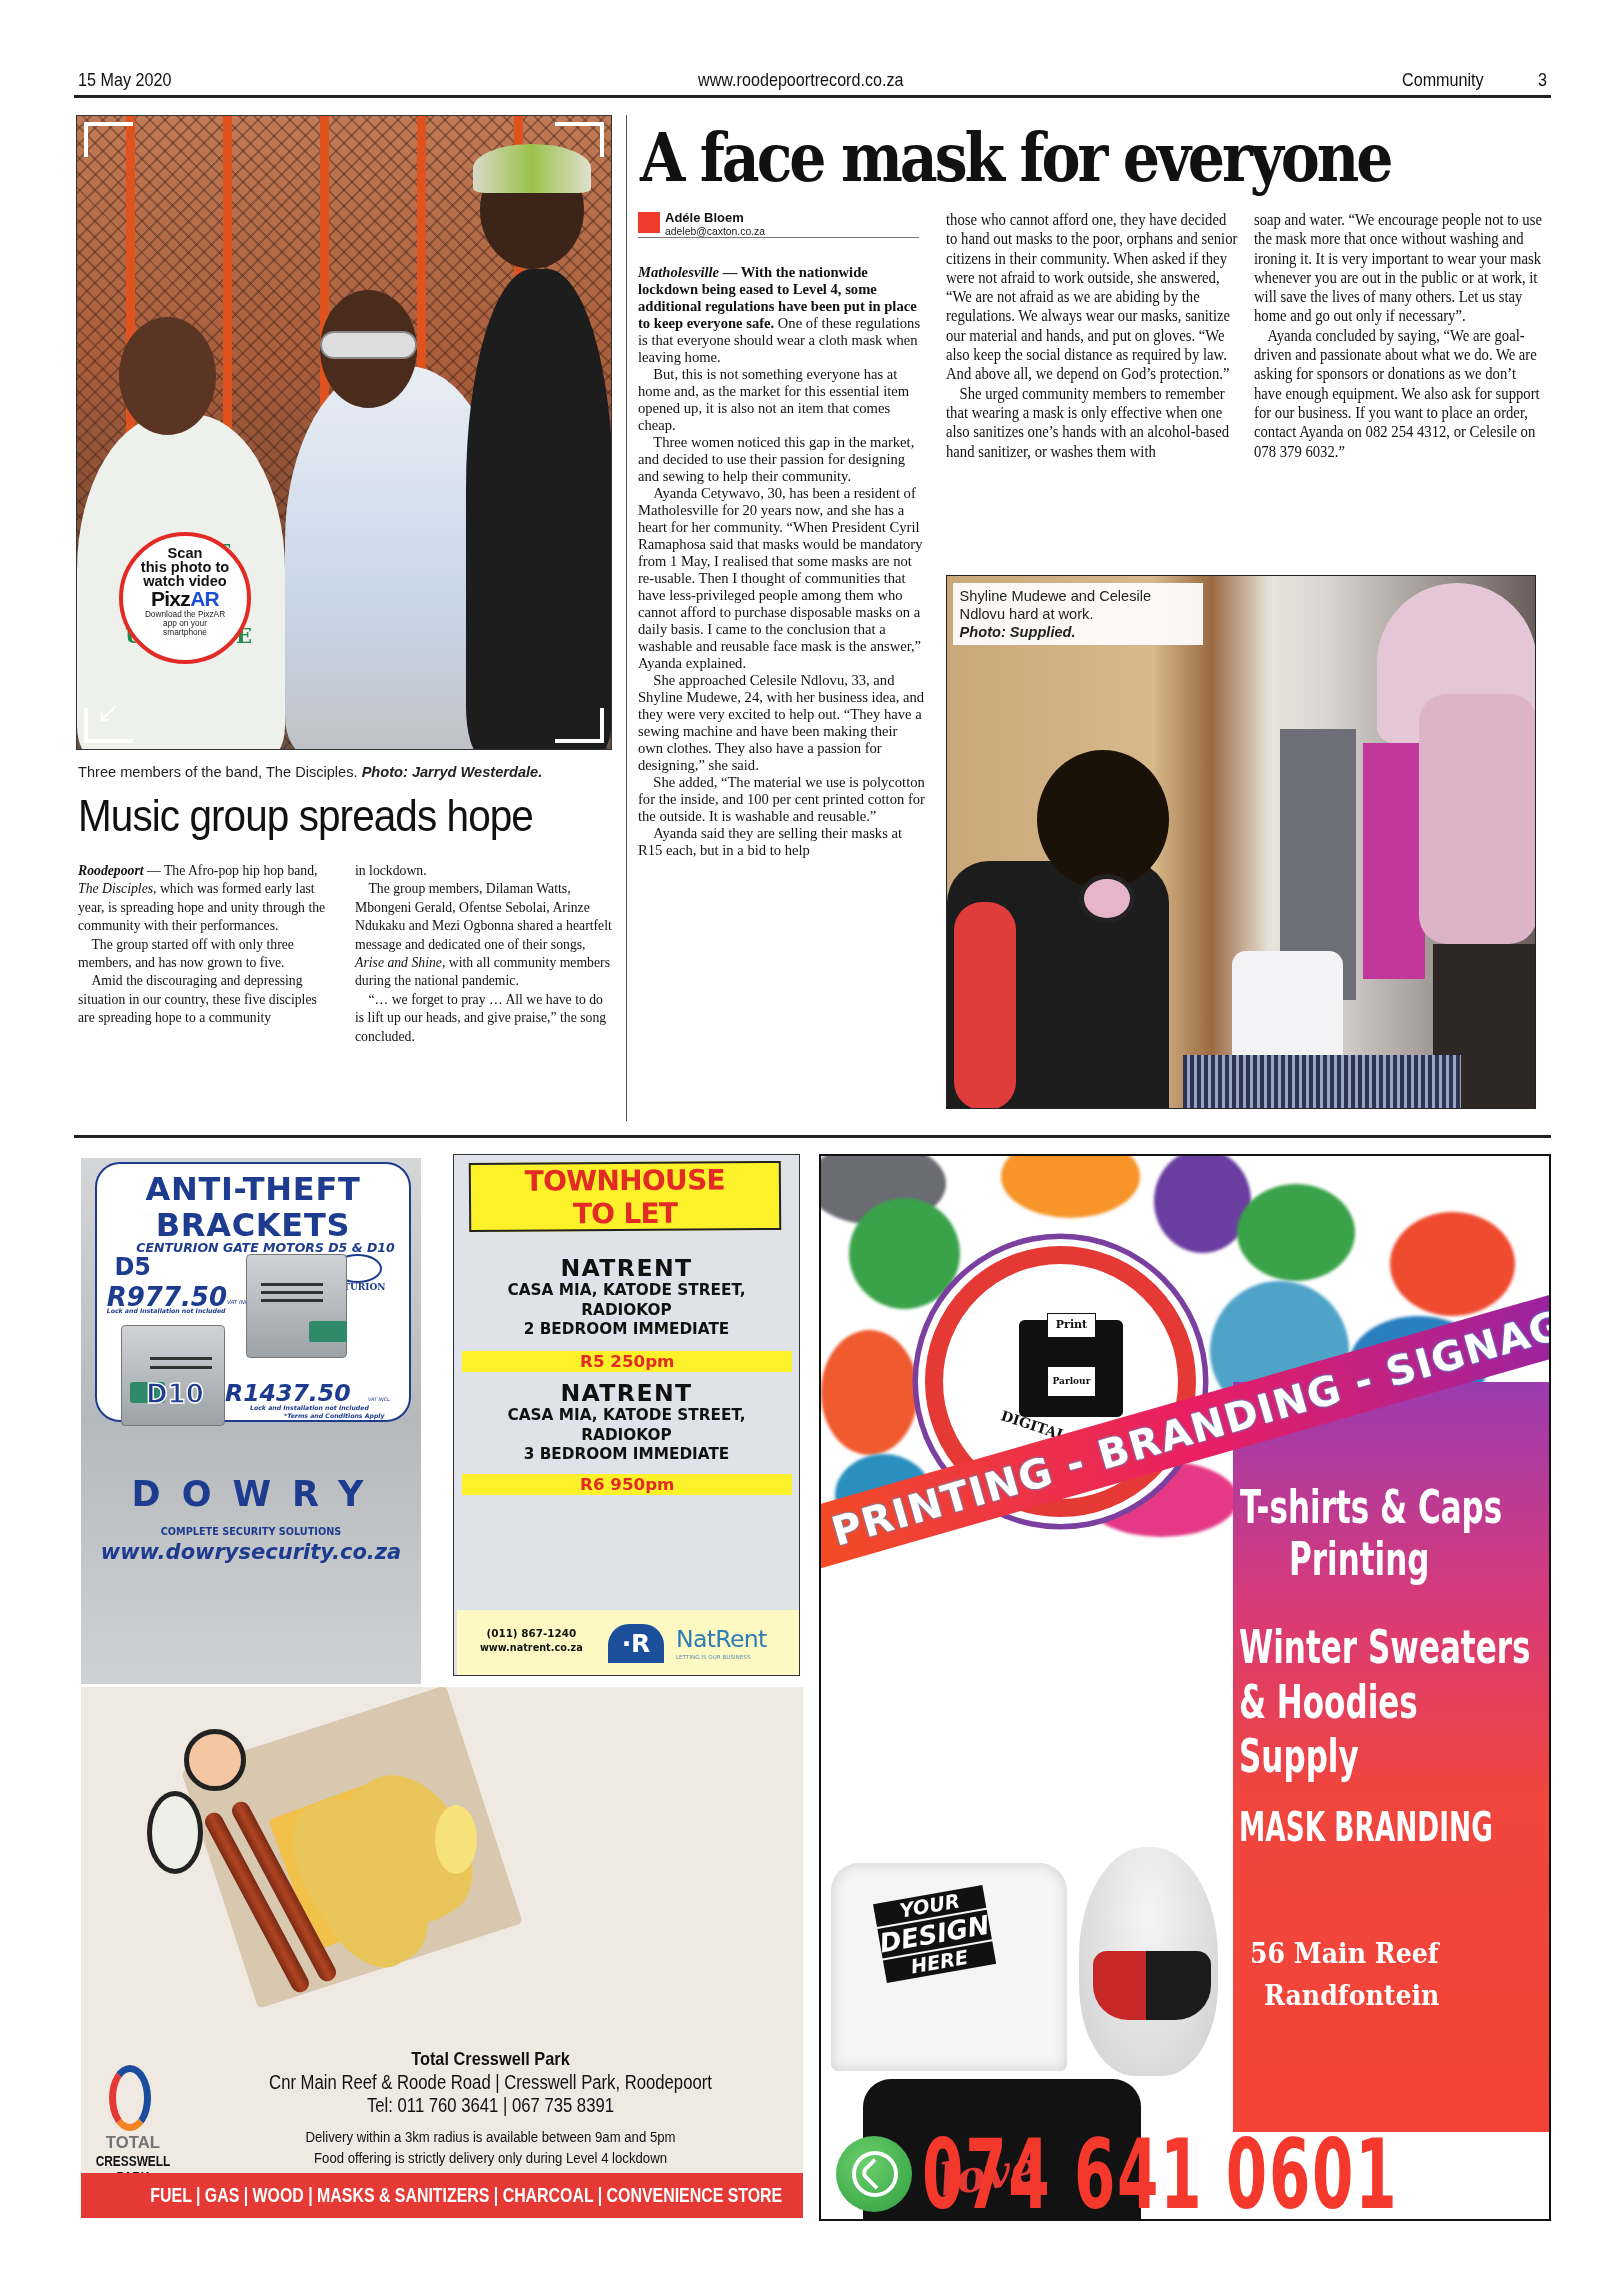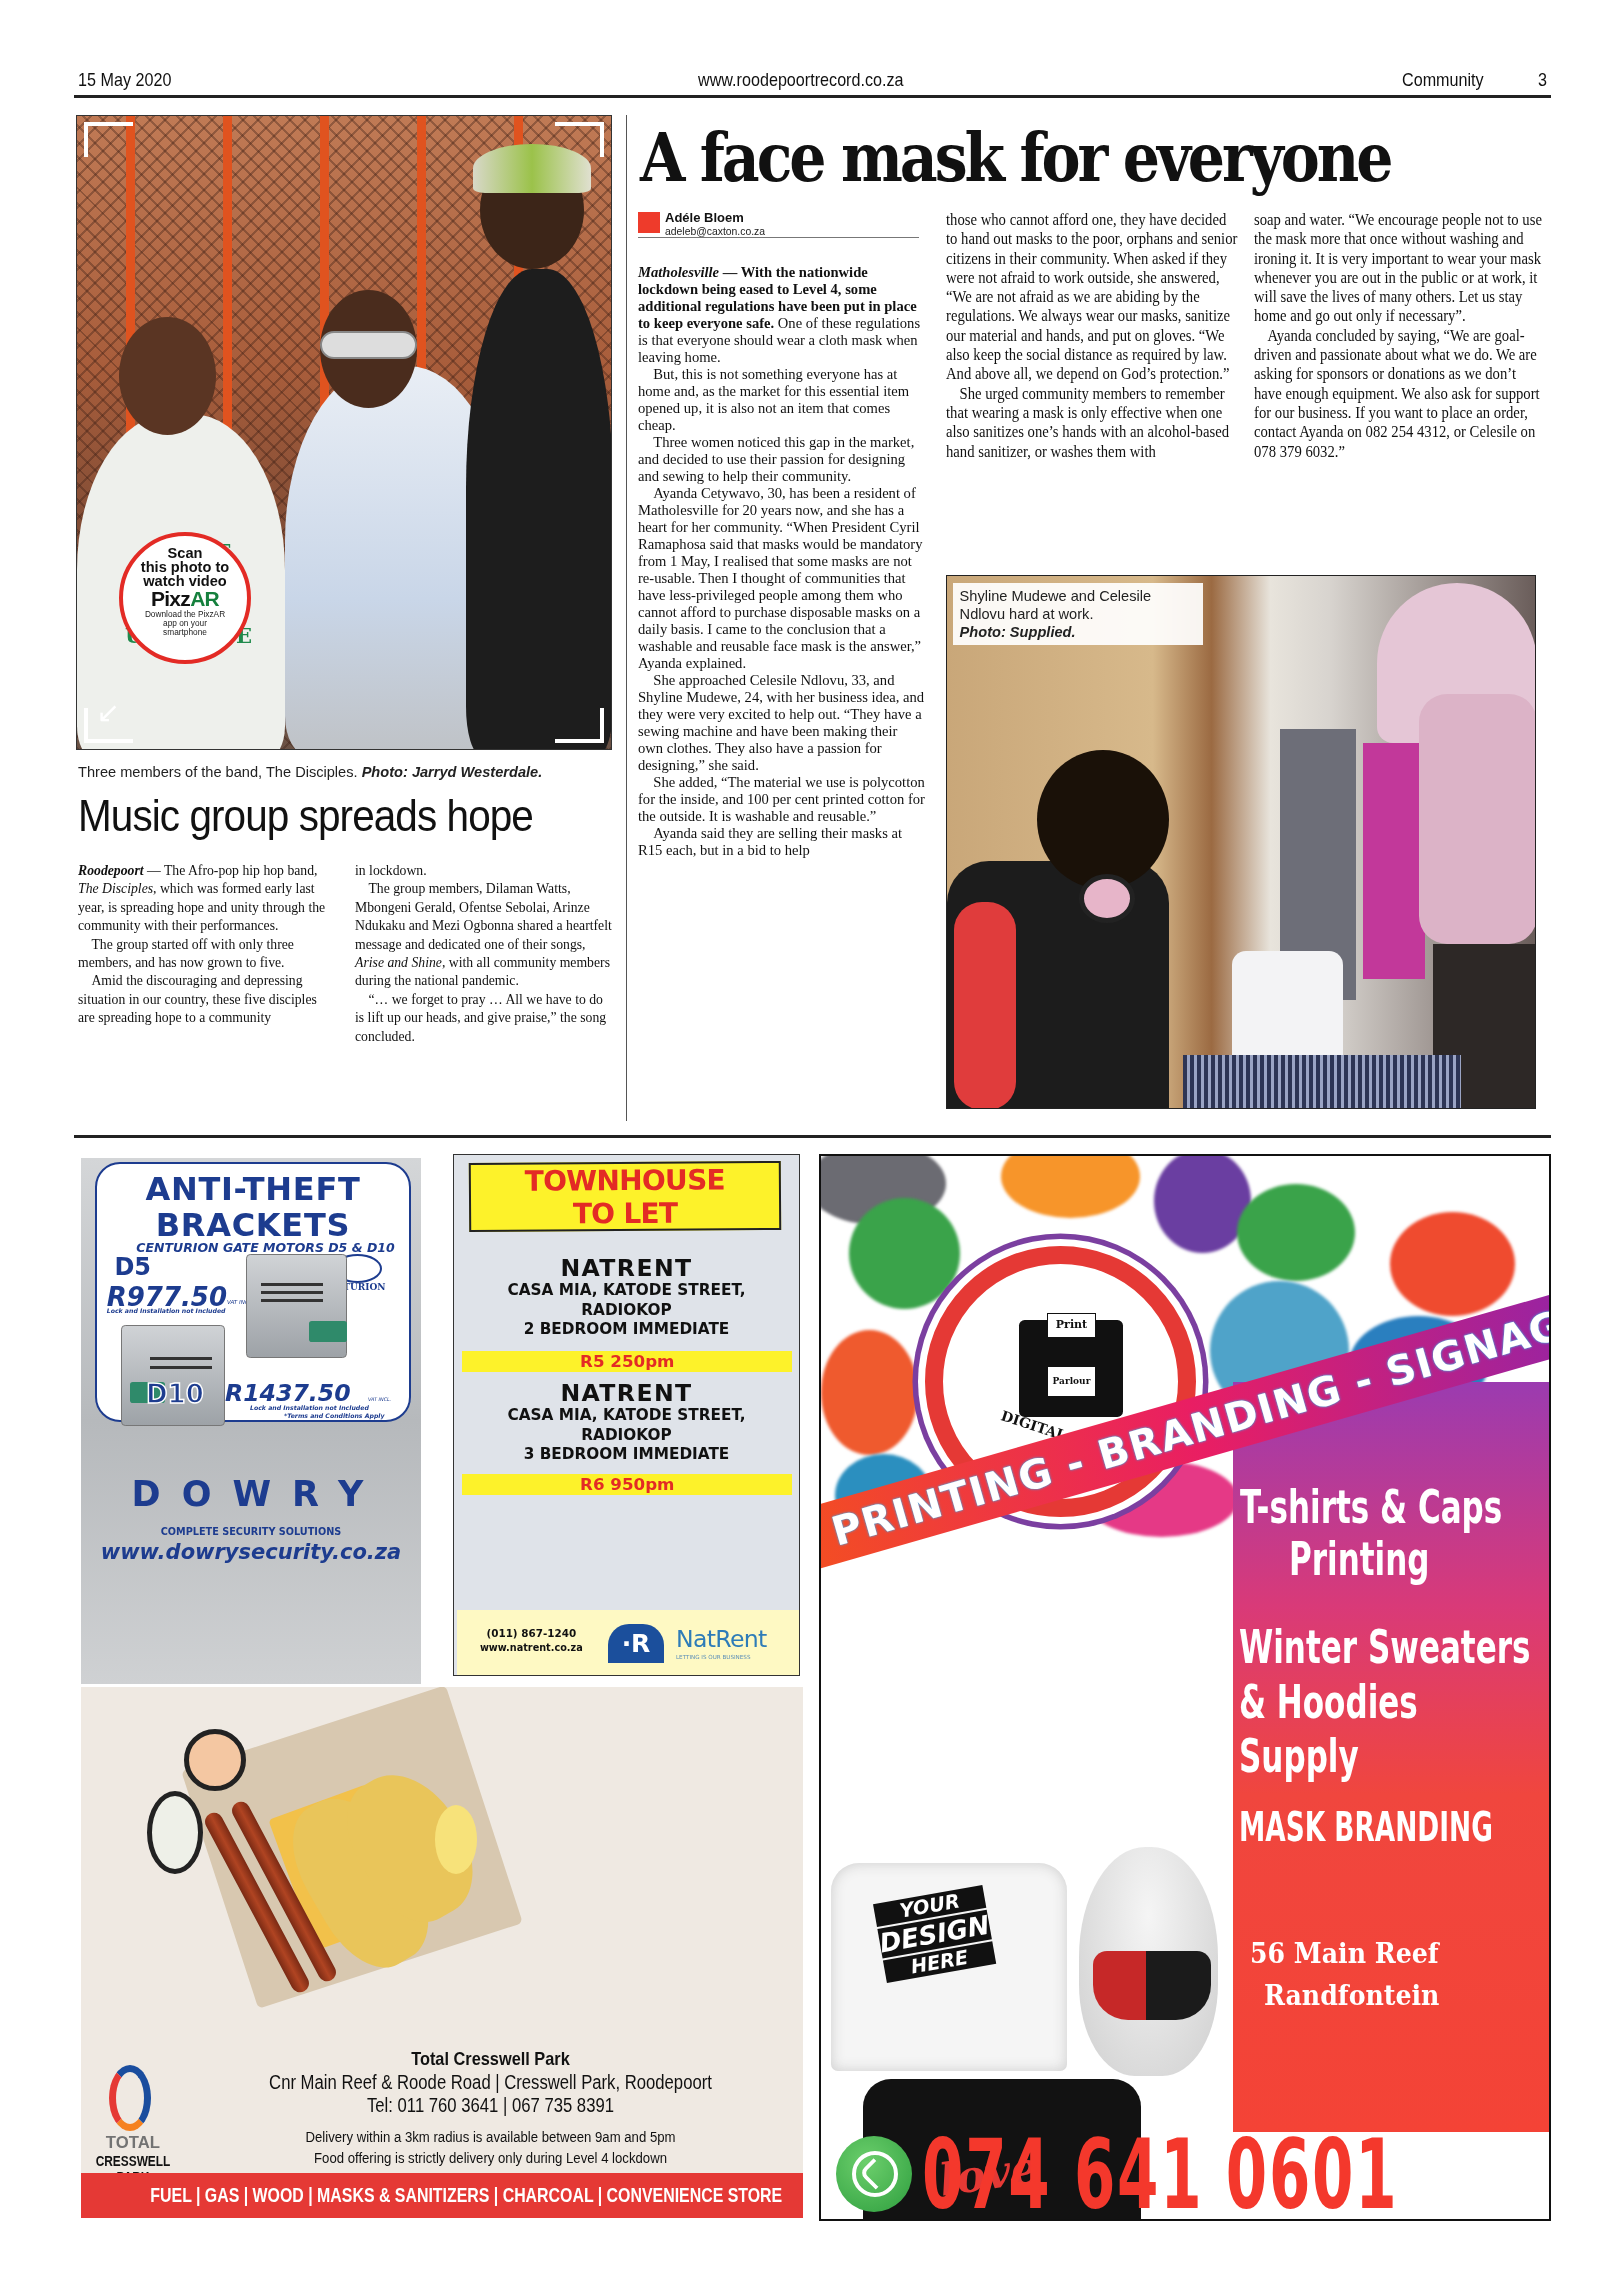--- a/index.html
+++ b/index.html
@@ -20,21 +20,21 @@
       repeating-linear-gradient(-45deg, rgba(60,30,20,0.35) 0 2.1px, transparent 2.1px 11px),
       linear-gradient(180deg, #c07a55 0%, #a85d3b 40%, #7a4a35 70%, #6a5245 100%);
     overflow: hidden; }
   .person { position: absolute; border-radius: 45% 45% 10% 10%; }
   .corner { position: absolute; width: 49px; height: 35px; border-color: #fff; border-style: solid; }
 
   .pixzar { position: absolute; left: 42px; top: 416px; width: 132px; height: 132px; border-radius: 50%;
     background: #fff; border: 4.2px solid #e32b25; text-align: center; font-family: "Liberation Sans", sans-serif; padding-top: 9.7px; }
   .pixzar .scan { font-weight: bold; font-size: 14.6px; line-height: 14px; color: #111; }
   .pixzar .brand { font-weight: bold; font-size: 21px; line-height: 22px; letter-spacing: -0.7px; }
-  .pixzar .brand .ar { color: #15803d; }
+  .pixzar .brand .ar { color: #1d4ed8; }
   .pixzar .dl { font-size: 8.3px; line-height: 9px; color: #222; }
 
   .caption { font-family: "Liberation Sans", sans-serif; font-size: 14.6px; color: #222; }
   .caption b { font-style: italic; font-weight: bold; }
 
   .music-title { font-family: "Liberation Sans", sans-serif; font-size: 44px; left: 78px; top: 791px; letter-spacing: -1px; transform: scaleX(0.92); transform-origin: left top; white-space: nowrap; }
 
   .col-text { font-size: 15.6px; line-height: 18.4px; text-align: left; color: #111; }
   .col-text p { text-indent: 0; }
   .col-text p.ind { text-indent: 15.3px; }

